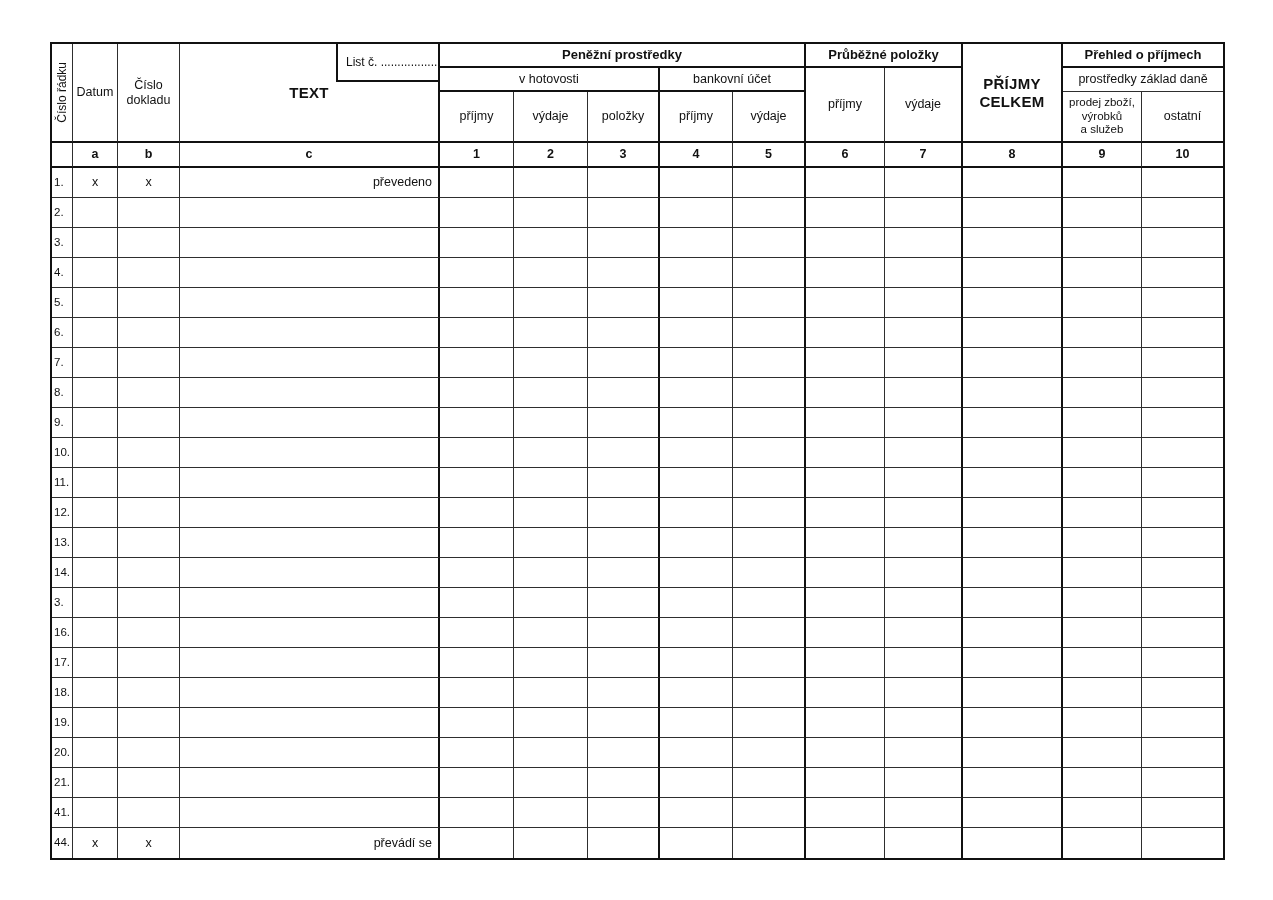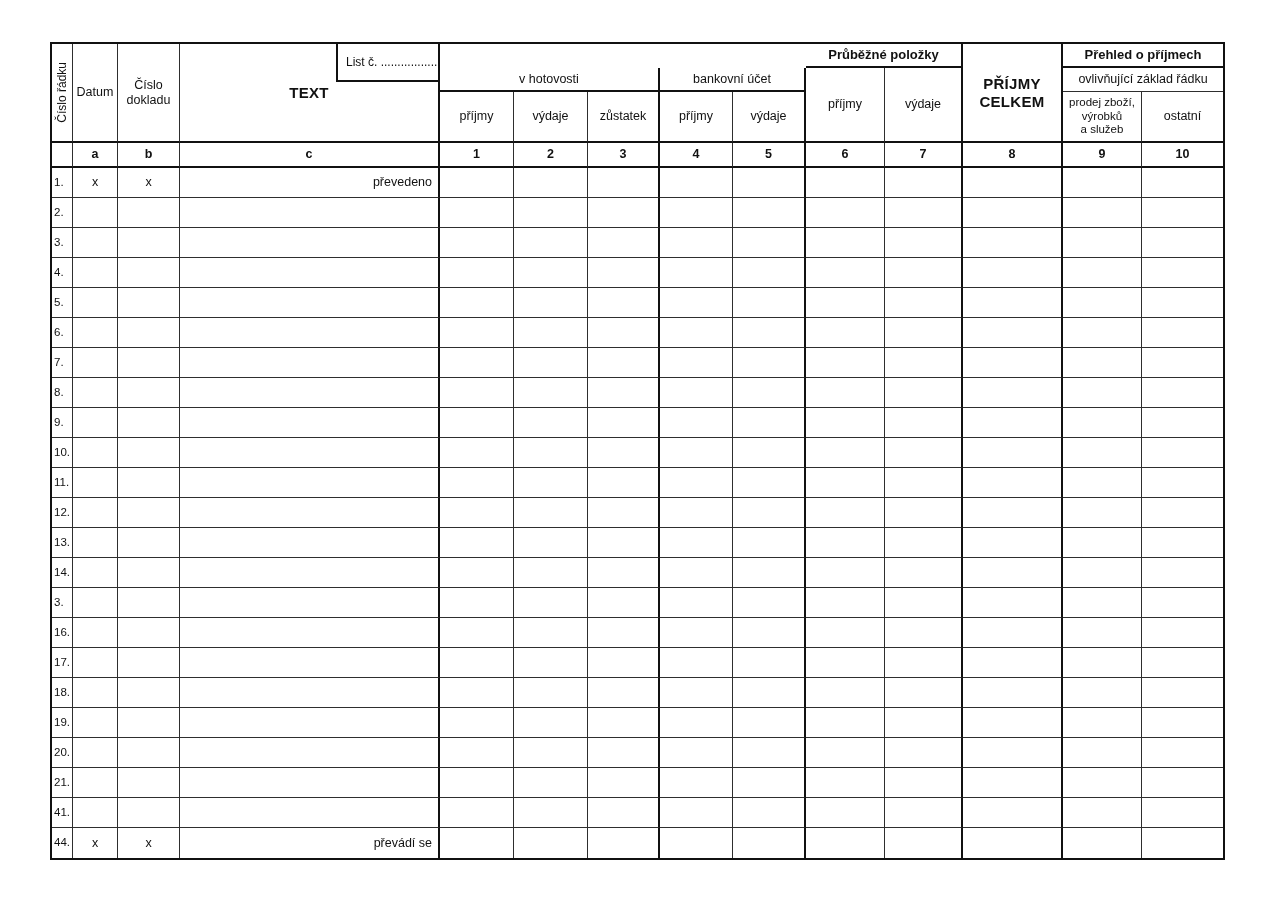--- a/index.html
+++ b/index.html
@@ -120,20 +120,23 @@
 dokladu</span>
     </div>
 
     <div class="cell h-text br2 bb2 big-title">
       <span>TEXT</span>
       <div class="list-box">
         <span>List č. .................</span>
       </div>
     </div>
 
+    <div class="cell h-penezni br2 bb2 group-title">
+      <span>Peněžní prostředky</span>
+    </div>
 
     <div class="cell h-prubezne br2 bb2 group-title">
       <span>Průběžné položky</span>
     </div>
 
     <div class="cell h-celkem br2 bb2 big-title pre">
       <span class="pre">PŘÍJMY
 CELKEM</span>
     </div>
 
@@ -151,33 +154,33 @@
 
     <div class="cell h-prijmy6 bb2">
       <span>příjmy</span>
     </div>
 
     <div class="cell h-vydaje7 br2 bb2">
       <span>výdaje</span>
     </div>
 
     <div class="cell h-ovliv br0">
-      <span>ovlivňující základ řádku</span>
+      <span>prostředky základ daně</span>
     </div>
 
     <div class="cell h-p1 bb2">
       <span>příjmy</span>
     </div>
 
     <div class="cell h-v2 bb2">
       <span>výdaje</span>
     </div>
 
     <div class="cell h-z3 br2 bb2">
-      <span>zůstatek</span>
+      <span>položky</span>
     </div>
 
     <div class="cell h-p4 bb2">
       <span>příjmy</span>
     </div>
 
     <div class="cell h-v5 br2 bb2">
       <span>výdaje</span>
     </div>
 

